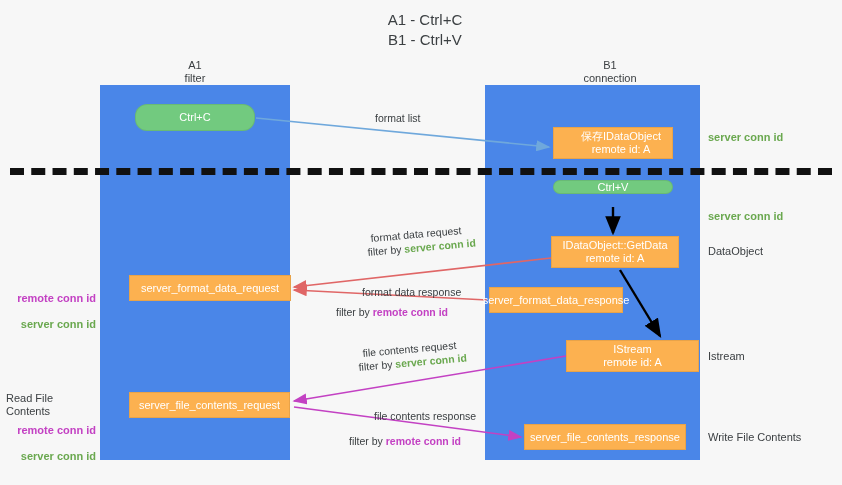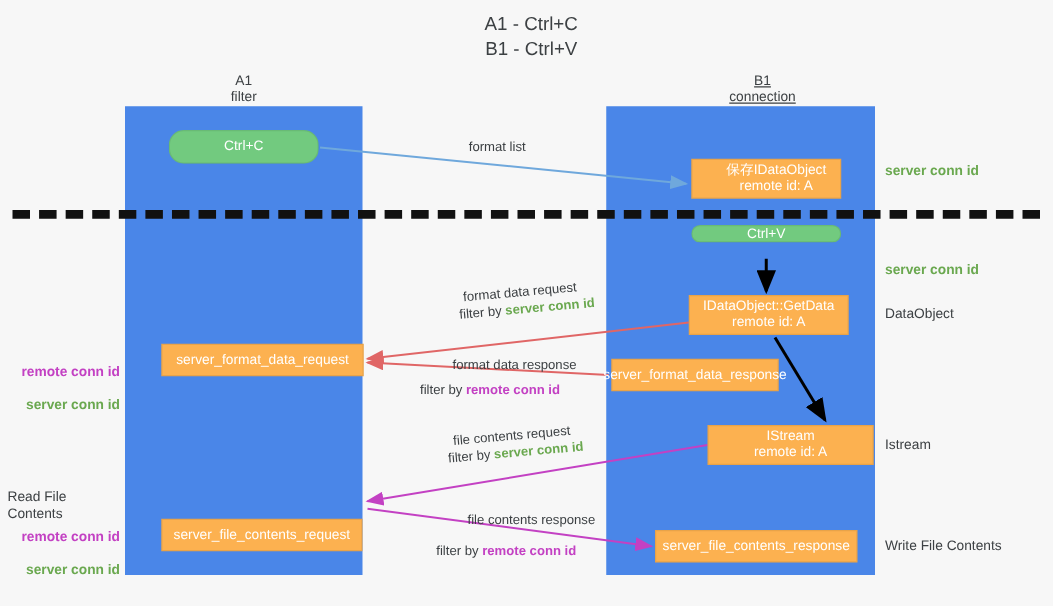--- a/index.html
+++ b/index.html
@@ -19,21 +19,21 @@
     font-size:15px;color:#3c4043;line-height:20px;
     white-space:pre-line;
   }
 
   
   .lane-head{
     text-align:center;font-size:11px;color:#3c4043;line-height:13px;
     white-space:pre-line;
   }
   #laneA-head{left:120px;top:59px;width:150px;}
-  #laneB-head{left:520px;top:59px;width:180px;text-decoration:underline;}
+  #laneB-head{left:520px;top:59px;width:180px;}
 
   
   .lane{background:#4a86e8;}
   #laneA{left:100px;top:85px;width:190px;height:375px;}
   #laneB{left:485px;top:85px;width:215px;height:375px;}
 
   
   #divider{
     left:10px;top:168px;width:822px;height:0;
     border-top:7px dashed #111;
@@ -51,21 +51,21 @@
   .node.green{background:#72ca7f;border-radius:12px;}
   .node.orange{background:#fcb150;}
 
   #n-ctrlc{left:135px;top:104px;width:120px;height:27px;}
   #n-save{left:553px;top:127px;width:120px;height:32px;padding-left:16px;}
   #n-ctrlv{left:553px;top:180px;width:120px;height:14px;}
   #n-getdata{left:551px;top:236px;width:128px;height:32px;}
   #n-sfdreq{left:129px;top:275px;width:162px;height:26px;}
   #n-sfdresp{left:489px;top:287px;width:134px;height:26px;}
   #n-istream{left:566px;top:340px;width:133px;height:32px;}
-  #n-sfcreq{left:129px;top:392px;width:161px;height:26px;margin-top:23px;}
+  #n-sfcreq{left:129px;top:392px;width:161px;height:26px;}
   #n-sfcresp{left:524px;top:424px;width:162px;height:26px;}
 
   
   .anno{font-size:11px;line-height:13px;color:#3c4043;white-space:pre-line;}
   .green-t{color:#6aa84f;font-weight:bold;}
   .purple-t{color:#c341c3;font-weight:bold;}
   .plain-t{color:#3c4043;}
 
   #a-srv1{left:708px;top:131px;}
   #a-srv2{left:708px;top:210px;}

